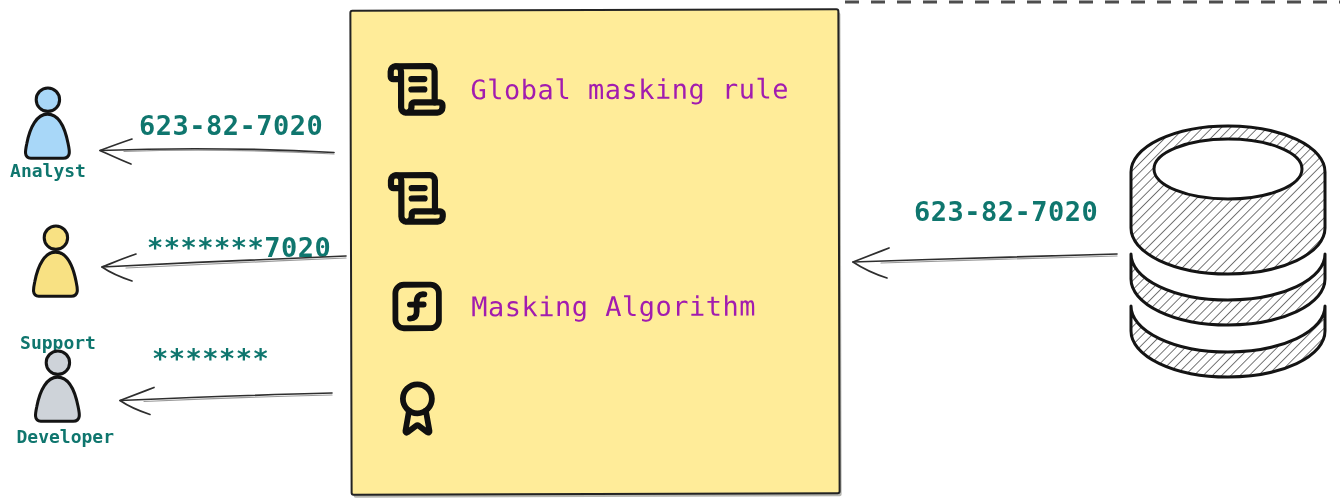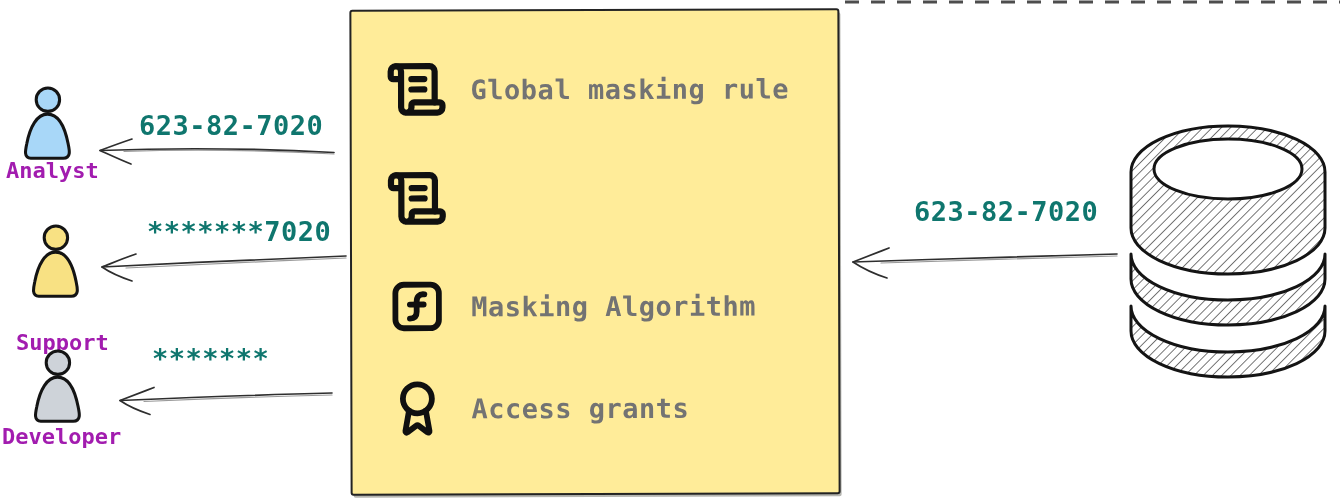--- a/index.html
+++ b/index.html
@@ -2,21 +2,21 @@
 <html><head>
 <meta charset="utf-8">
 <style>
   html,body{margin:0;padding:0;background:#ffffff;}
   .canvas{
     position:relative;width:1340px;height:504px;background:#ffffff;overflow:hidden;
     font-family:"DejaVu Sans Mono","Liberation Mono",monospace;color:#1c1c1c;
   }
   .abs{position:absolute;}
   .persona-label{
-    font-size:22px;font-weight:700;text-align:center;line-height:20px;color:#a21caf;
+    font-size:18px;font-weight:700;text-align:center;line-height:20px;color:#0f766e;
     white-space:nowrap;
   }
   .mask-value{
     font-size:27px;font-weight:700;line-height:32px;letter-spacing:0.5px;
     color:#0f766e;white-space:nowrap;
   }
   .masking-box{
     position:absolute;left:350px;top:9px;width:486px;height:482px;
     border:2.5px solid #232323;border-radius:3px;transform:rotate(-0.15deg);
     box-shadow:2px 3px 0 -1px rgba(90,90,80,0.45);
@@ -24,21 +24,21 @@
   .box-row{
     position:absolute;left:33px;right:16px;height:66px;
     display:flex;align-items:center;gap:22px;
   }
   .box-icon{
     width:64px;height:66px;display:flex;align-items:center;justify-content:center;
     color:#101010;flex:0 0 64px;
   }
   .box-icon svg{display:block;}
   .box-label{
-    font-size:27px;font-weight:700;letter-spacing:0.5px;color:#737373;white-space:nowrap;
+    font-size:27px;font-weight:400;letter-spacing:0.5px;color:#a21caf;white-space:nowrap;
   }
   .arrow-svg{position:absolute;overflow:visible;}
   .arrow-main{fill:none;stroke:#2e2e2e;stroke-width:1.7;stroke-linecap:round;stroke-linejoin:round;}
   .arrow-ghost{fill:none;stroke:#9a9a9a;stroke-width:1.2;stroke-linecap:round;}
   .person-svg{position:absolute;}
 </style>
 </head>
 <body>
 
 <div class="canvas">
@@ -57,21 +57,21 @@
     <path class="arrow-ghost" d="M244 21 C170 17 100 16 34 18.5"></path>
     <path class="arrow-main" d="M244 19.5 C170 15.5 90 14.5 10 17.5"></path>
     <path class="arrow-main" d="M42 6 C30 10 18 14.5 10 17.5 C20 22 33 28 41 31"></path>
   </svg>
 
   <svg class="person-svg" style="left:28px;top:224px;" width="54" height="76" viewBox="0 0 60 84">
     <path d="M12 80 C4 80 6 71 7.5 64 C11 45 19 31 30.5 31 C43 31 50 46 53.5 64 C55 71 57 80 48 80 Z" stroke="#141414" stroke-width="3.4" stroke-linejoin="round" fill="#f8e183"></path>
     <circle cx="31" cy="15" r="13" stroke="#141414" stroke-width="3.4" fill="#f8e183"></circle>
   </svg>
   <div class="abs persona-label" style="left:16px;top:299px;width:84px;margin-top:34px;">Support</div>
-  <div class="abs mask-value" style="left:147px;top:216px;">*******7020</div>
+  <div class="abs mask-value" style="left:147px;top:232px;">*******7020</div>
   <svg class="arrow-svg" style="left:92px;top:246px;" width="258" height="38" viewBox="0 0 258 38">
     <path class="arrow-ghost" d="M254 12 C180 15 100 19 34 22"></path>
     <path class="arrow-main" d="M254 10 C180 13 90 17 10 21"></path>
     <path class="arrow-main" d="M44 8 C32 12 19 17.5 10 21 C18 26.5 31 32 40 35"></path>
   </svg>
 
   <svg class="person-svg" style="left:30px;top:349px;" width="54" height="76" viewBox="0 0 60 84">
     <path d="M12 80 C4 80 6 71 7.5 64 C11 45 19 31 30.5 31 C43 31 50 46 53.5 64 C55 71 57 80 48 80 Z" stroke="#141414" stroke-width="3.4" stroke-linejoin="round" fill="#ced3d9"></path>
     <circle cx="31" cy="15" r="13" stroke="#141414" stroke-width="3.4" fill="#ced3d9"></circle>
   </svg>
@@ -119,21 +119,20 @@
       <span class="box-label">Masking Algorithm</span>
     </div>
 
     <div class="box-row" style="top:364px;">
       <span class="box-icon">
         <svg width="58" height="64" viewBox="0 0 24 24" fill="none" stroke="currentColor" stroke-width="2.4" stroke-linecap="round" stroke-linejoin="round">
           <circle cx="12" cy="8" r="6"></circle>
           <path d="m15.477 12.89 1.515 8.526a.5.5 0 0 1-.81.47l-3.58-2.687a1 1 0 0 0-1.197 0l-3.586 2.686a.5.5 0 0 1-.81-.469l1.514-8.526"></path>
         </svg>
       </span>
-      <span class="box-label">Access grants</span>
     </div>
   </div>
 
   <div class="abs mask-value" style="left:914px;top:196px;">623-82-7020</div>
 
   <svg class="arrow-svg" style="left:843px;top:238px;" width="278" height="42" viewBox="0 0 278 42">
     <path class="arrow-ghost" d="M274 18 C200 20 110 22.5 38 25"></path>
     <path class="arrow-main" d="M274 16 C200 18 100 21 10 24"></path>
     <path class="arrow-main" d="M46 10 C33 15 19 20.5 10 24 C19 30 33 36.5 44 40"></path>
   </svg>

